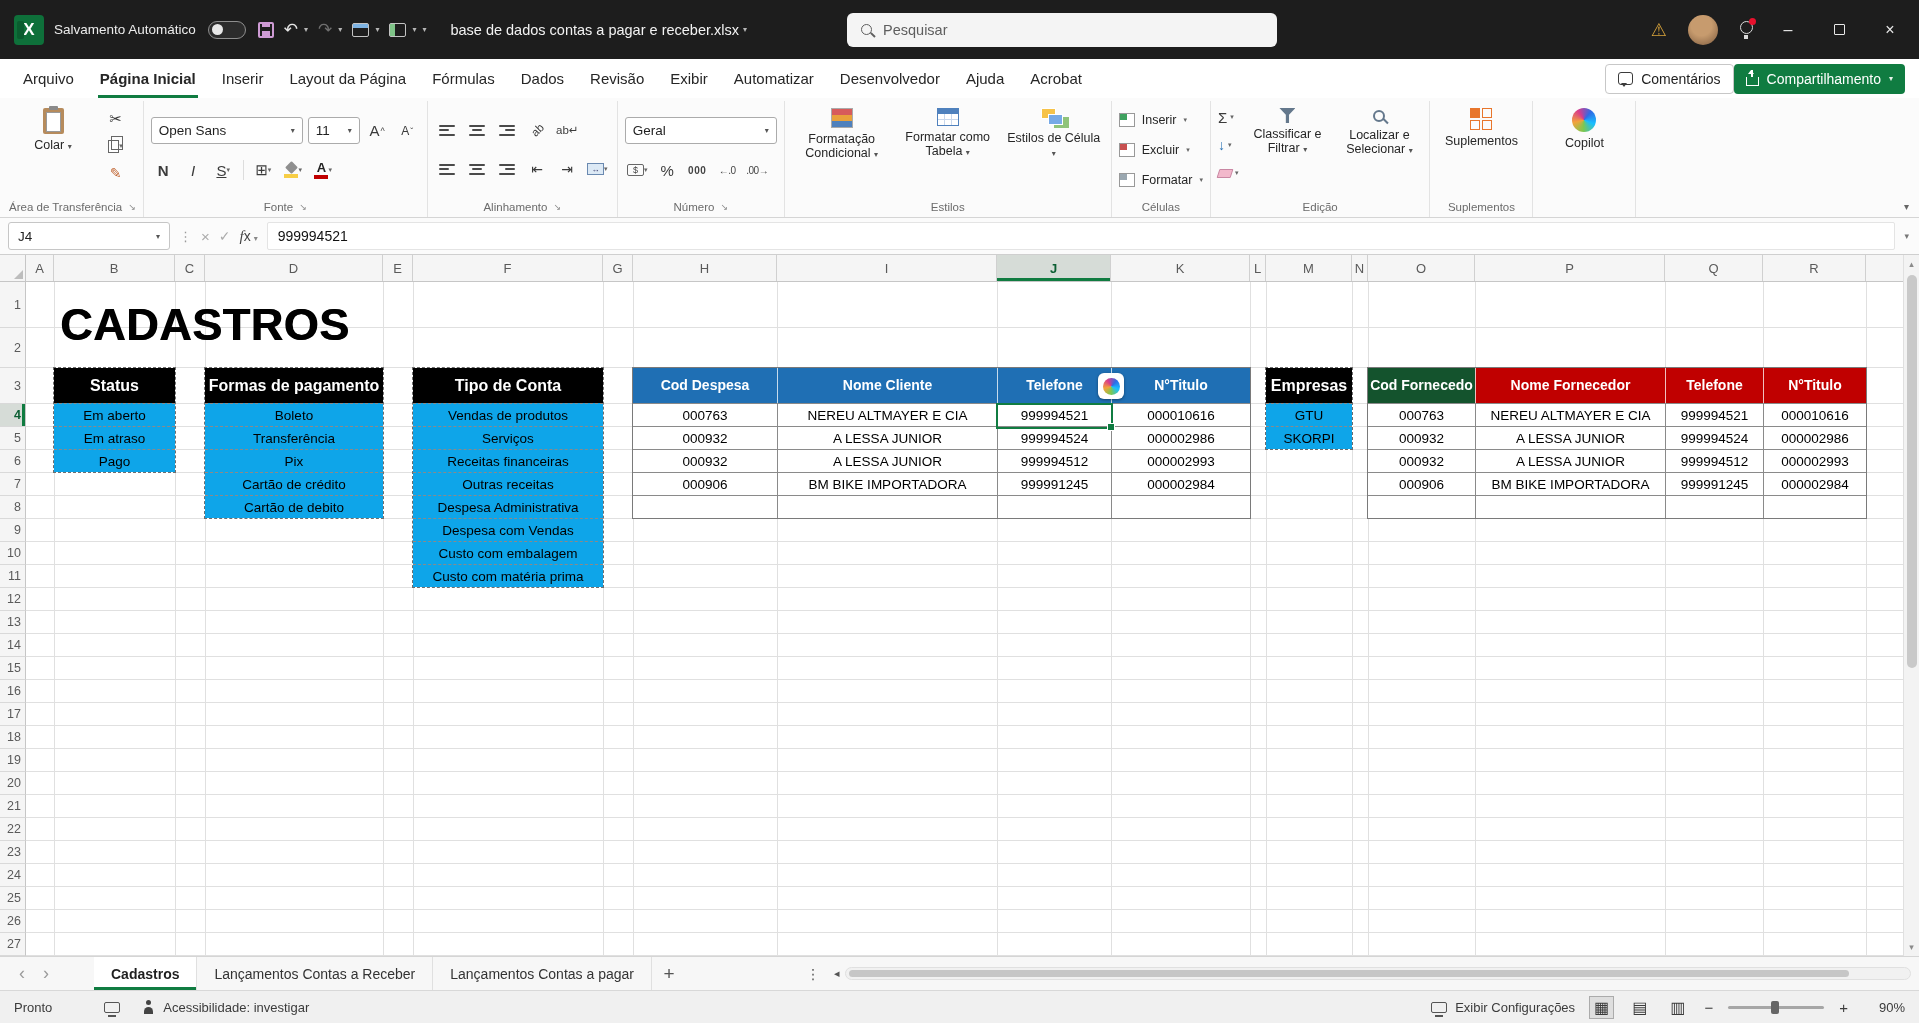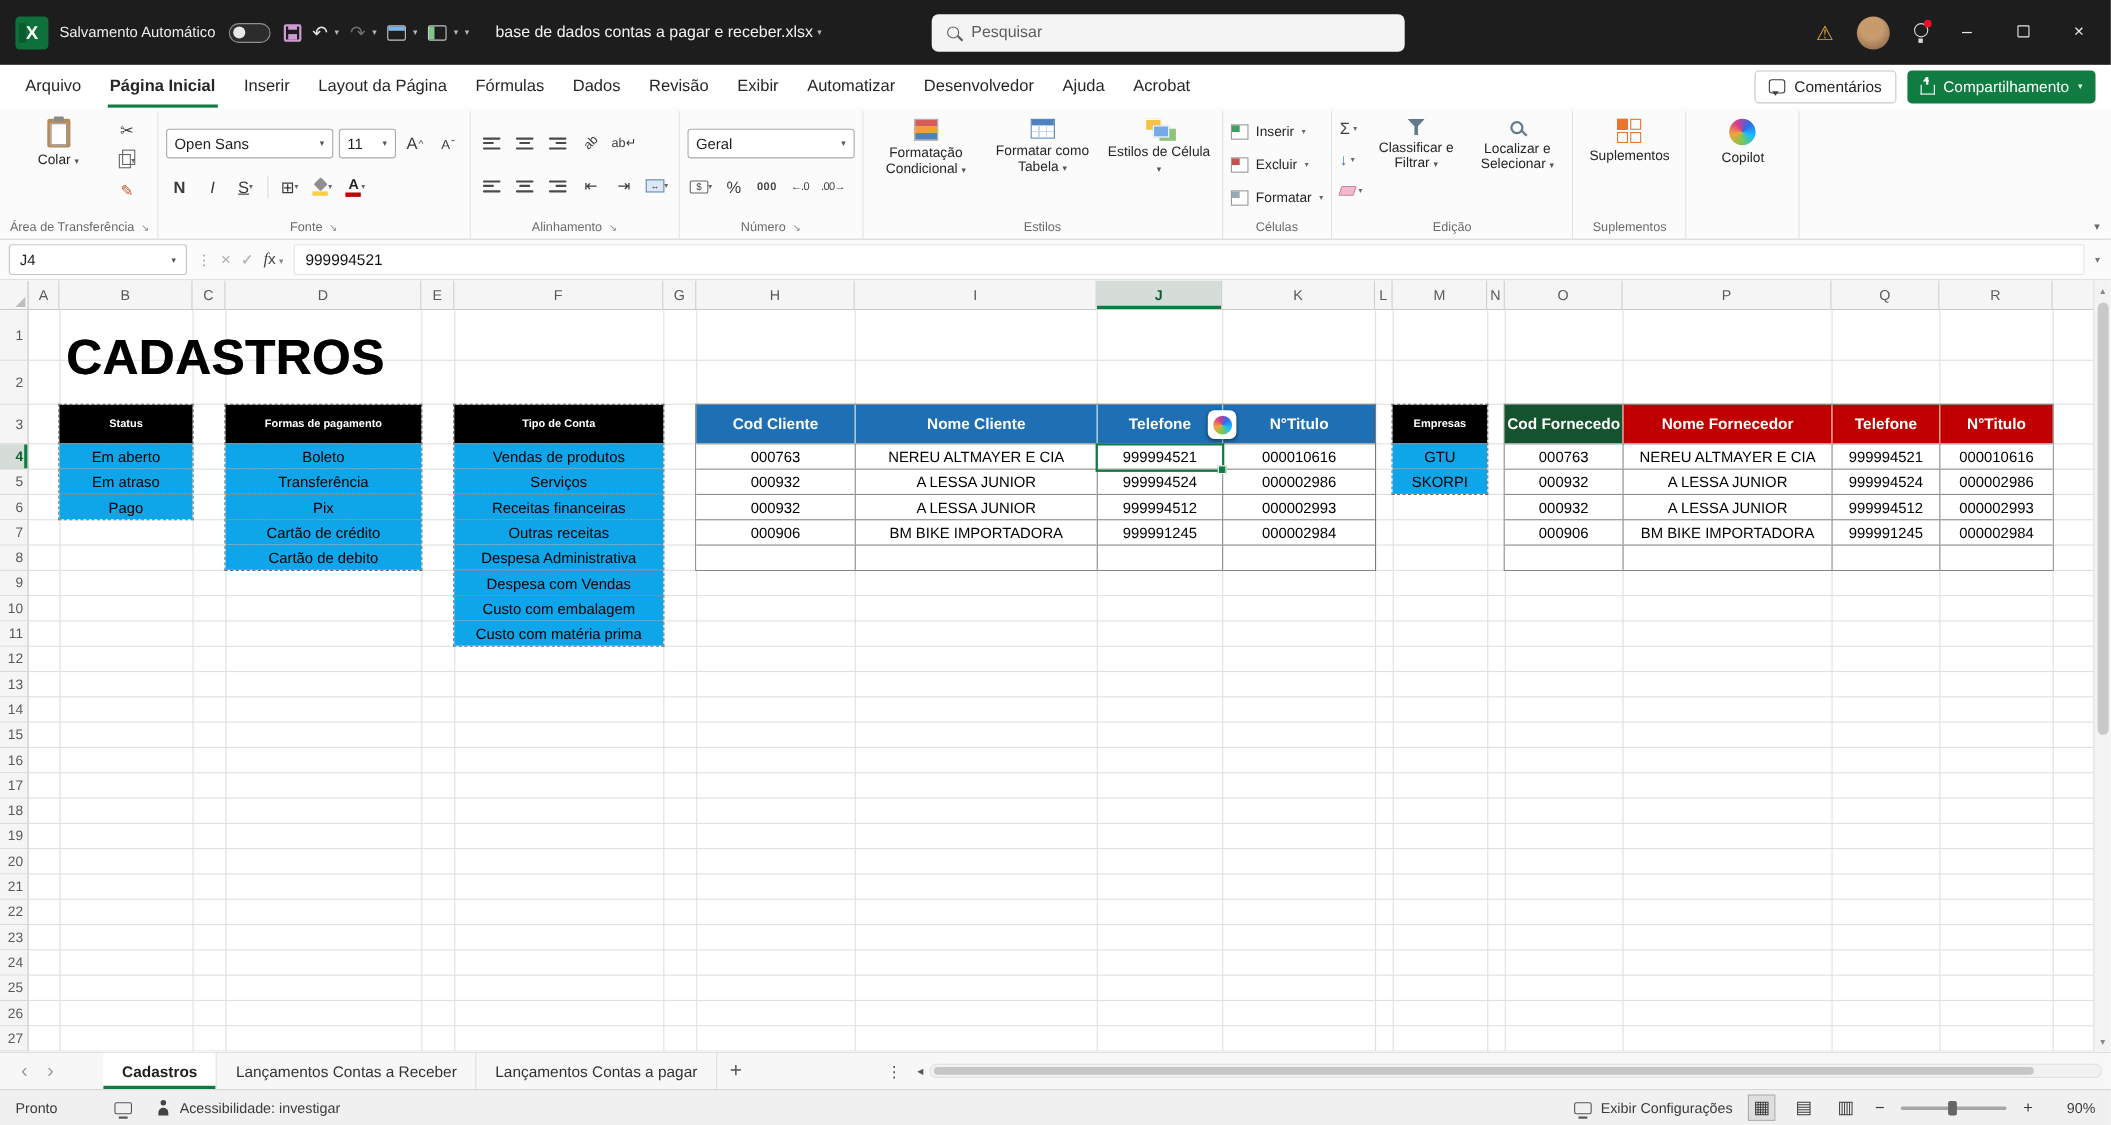--- a/index.html
+++ b/index.html
@@ -35,21 +35,21 @@
 .bulb .dot{position:absolute;top:-3px;right:-4px;width:7px;height:7px;border-radius:50%;background:#E8112D}
 .winbtn{width:30px;text-align:center;font-size:16px;color:#E8E8E8}
 .winbtn .box{display:inline-block;width:11px;height:11px;border:1.3px solid #E8E8E8;border-radius:1px}
 
 
 .tabs-row{height:39px;flex:0 0 auto;background:#fff;display:flex;align-items:stretch;padding:0 8px}
 .tabs{display:flex;align-items:stretch;padding-left:2px}
 .rtab{font-size:15px;color:#262626;padding:0 13px;position:relative;display:flex;align-items:center;white-space:nowrap}
 .rtab.active{font-weight:700}
 .rtab.active::after{content:"";position:absolute;left:11px;right:11px;bottom:0;height:3px;background:#107C41}
-.tabs-right{margin-left:auto;display:flex;align-items:center;gap:10px;padding-right:6px}
+.tabs-right{margin-left:auto;display:flex;align-items:center;padding-right:6px}
 .comments-btn{height:30px;border:1px solid #C7C7C7;border-radius:4px;background:#fff;display:flex;align-items:center;gap:8px;padding:0 12px;font-size:14px;color:#1f1f1f}
 .cmt{width:15px;height:13px;border:1.6px solid #3b3b3b;border-radius:3px;position:relative;display:inline-block}
 .cmt::after{content:"";position:absolute;left:2px;bottom:-6px;border:3px solid transparent;border-top:4px solid #3b3b3b}
 .share-btn{height:30px;background:#107C41;border-radius:4px;color:#fff;display:flex;align-items:center;gap:8px;padding:0 12px;font-size:14px}
 .shr{width:13px;height:9px;border:1.5px solid #fff;border-top:none;position:relative;display:inline-block;margin-top:6px}
 .shr::before{content:"";position:absolute;left:4.4px;top:-7px;width:1.6px;height:7px;background:#fff}
 .shr::after{content:"";position:absolute;left:1.9px;top:-10px;border:3.2px solid transparent;border-bottom:4px solid #fff}
 .wcaret{font-size:8px;color:#E6F2E9}
 
 
@@ -154,21 +154,21 @@
 .corner-cell::after{content:"";position:absolute;right:2px;bottom:2px;border-left:9px solid transparent;border-bottom:9px solid #BDBDBD}
 .col-hdr{position:absolute;top:0;height:100%;display:flex;align-items:center;justify-content:center;font-size:13px;color:#5a5a5a;border-right:1px solid #D0D0D0}
 .col-hdr.sel{background:#D6DCD7;color:#0C5F33;font-weight:700;box-shadow:inset 0 -3px 0 #107C41}
 .sheet-body{position:absolute;top:27px;left:0;right:16px;bottom:0;background:#fff;overflow:hidden}
 .vline{position:absolute;top:0;bottom:0;width:1px;background:#E0E0E0;z-index:1}
 .hline{position:absolute;left:26px;right:0;height:1px;background:#E0E0E0;z-index:1}
 .row-hdr{position:absolute;left:0;width:26px;background:#F5F5F5;border-right:1px solid #C6C6C6;border-bottom:1px solid #D9D9D9;display:flex;align-items:center;justify-content:flex-end;padding-right:4px;font-size:12.5px;color:#5a5a5a;z-index:5}
 .row-hdr.sel{background:#D6DCD7;color:#0C5F33;font-weight:700;box-shadow:inset -3px 0 0 #107C41}
 .sheet-title{position:absolute;display:flex;align-items:center;font-size:45px;font-weight:800;color:#000;z-index:2;letter-spacing:.5px;text-shadow:.7px 0 0 #000}
 .ltable{position:absolute;border:1px dashed #6e6e6e;background:#fff;z-index:3}
-.lt-hdr{height:35px;background:#000;color:#fff;font-weight:700;font-size:10px;display:flex;align-items:center;justify-content:center;white-space:nowrap}
+.lt-hdr{height:35px;background:#000;color:#fff;font-weight:700;font-size:16px;display:flex;align-items:center;justify-content:center;white-space:nowrap}
 .lt-item{height:23px;border-top:1px dashed #8a8a8a;background:#0ea5e9;display:flex;align-items:center;justify-content:center;font-size:13.5px;color:#000;white-space:nowrap}
 .dtable{position:absolute;display:grid;border:1px solid #7a7a7a;background:#fff;z-index:3}
 .dt-hdr{color:#fff;font-weight:700;font-size:14px;display:flex;align-items:center;justify-content:center;text-align:center;line-height:1.05;padding:0 2px;white-space:normal}
 .dt-hdr.bl-w{border-left:1px solid rgba(255,255,255,.75)}
 .dt-cell{background:#fff;font-size:13.5px;color:#000;display:flex;align-items:center;justify-content:center;border-top:1px solid #8a8a8a;white-space:nowrap;overflow:hidden}
 .dt-cell.bl{border-left:1px solid #8a8a8a}
 .sel-ring{position:absolute;border:2px solid #107C41;z-index:6;pointer-events:none}
 .sel-ring::after{content:"";position:absolute;right:-4px;bottom:-4px;width:6px;height:6px;background:#107C41;border:1px solid #fff}
 .cop-badge{position:absolute;width:26px;height:26px;background:#fff;border-radius:6px;box-shadow:0 1px 3px rgba(0,0,0,.4);display:flex;align-items:center;justify-content:center;z-index:7}
 .cop-swirl{width:17px;height:17px;border-radius:50%;background:conic-gradient(from 40deg,#2E6BE6,#18BFFF,#7CC84F,#F2A33C,#DA3B8A,#2E6BE6)}
@@ -684,21 +684,21 @@
           <div class="lt-item">Despesa com Vendas</div>
           <div class="lt-item">Custo com embalagem</div>
           <div class="lt-item">Custo com matéria prima</div>
         </div>
         <div class="ltable" style="left: 1265px; top: 85px; width: 88px;">
           <div class="lt-hdr">Empresas</div>
           <div class="lt-item">GTU</div>
           <div class="lt-item">SKORPI</div>
         </div>
         <div class="dtable" style="left: 632px; top: 85px; width: 619px; grid-template-columns: 144px 220px 114px 139px; grid-template-rows: 35px repeat(5, 23px);">
-          <div class="dt-hdr" style="background: rgb(31, 111, 180);">Cod Cliente</div>
+          <div class="dt-hdr" style="background: rgb(31, 111, 180);">Cod Despesa</div>
           <div class="dt-hdr bl-w" style="background: rgb(31, 111, 180);">Nome Cliente</div>
           <div class="dt-hdr bl-w" style="background: rgb(31, 111, 180);">Telefone</div>
           <div class="dt-hdr bl-w" style="background: rgb(31, 111, 180);">N°Titulo</div>
           <div class="dt-cell">000763</div>
           <div class="dt-cell bl">NEREU ALTMAYER E CIA</div>
           <div class="dt-cell bl">999994521</div>
           <div class="dt-cell bl">000010616</div>
           <div class="dt-cell">000932</div>
           <div class="dt-cell bl">A LESSA JUNIOR</div>
           <div class="dt-cell bl">999994524</div>

